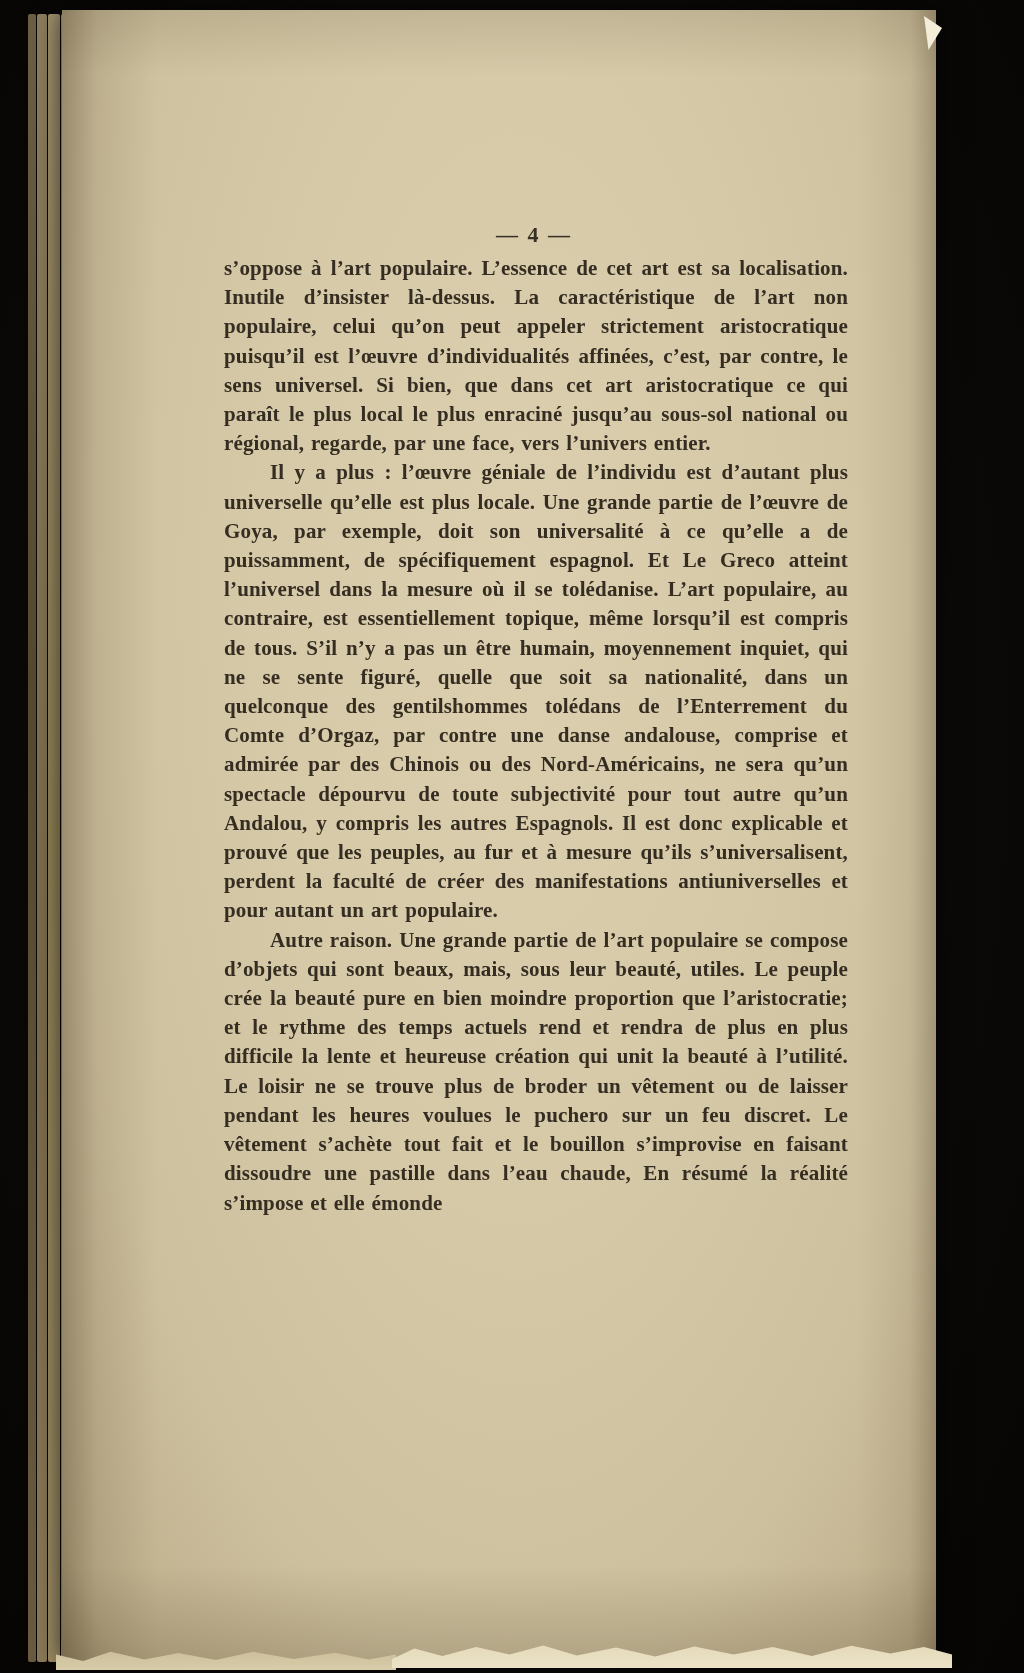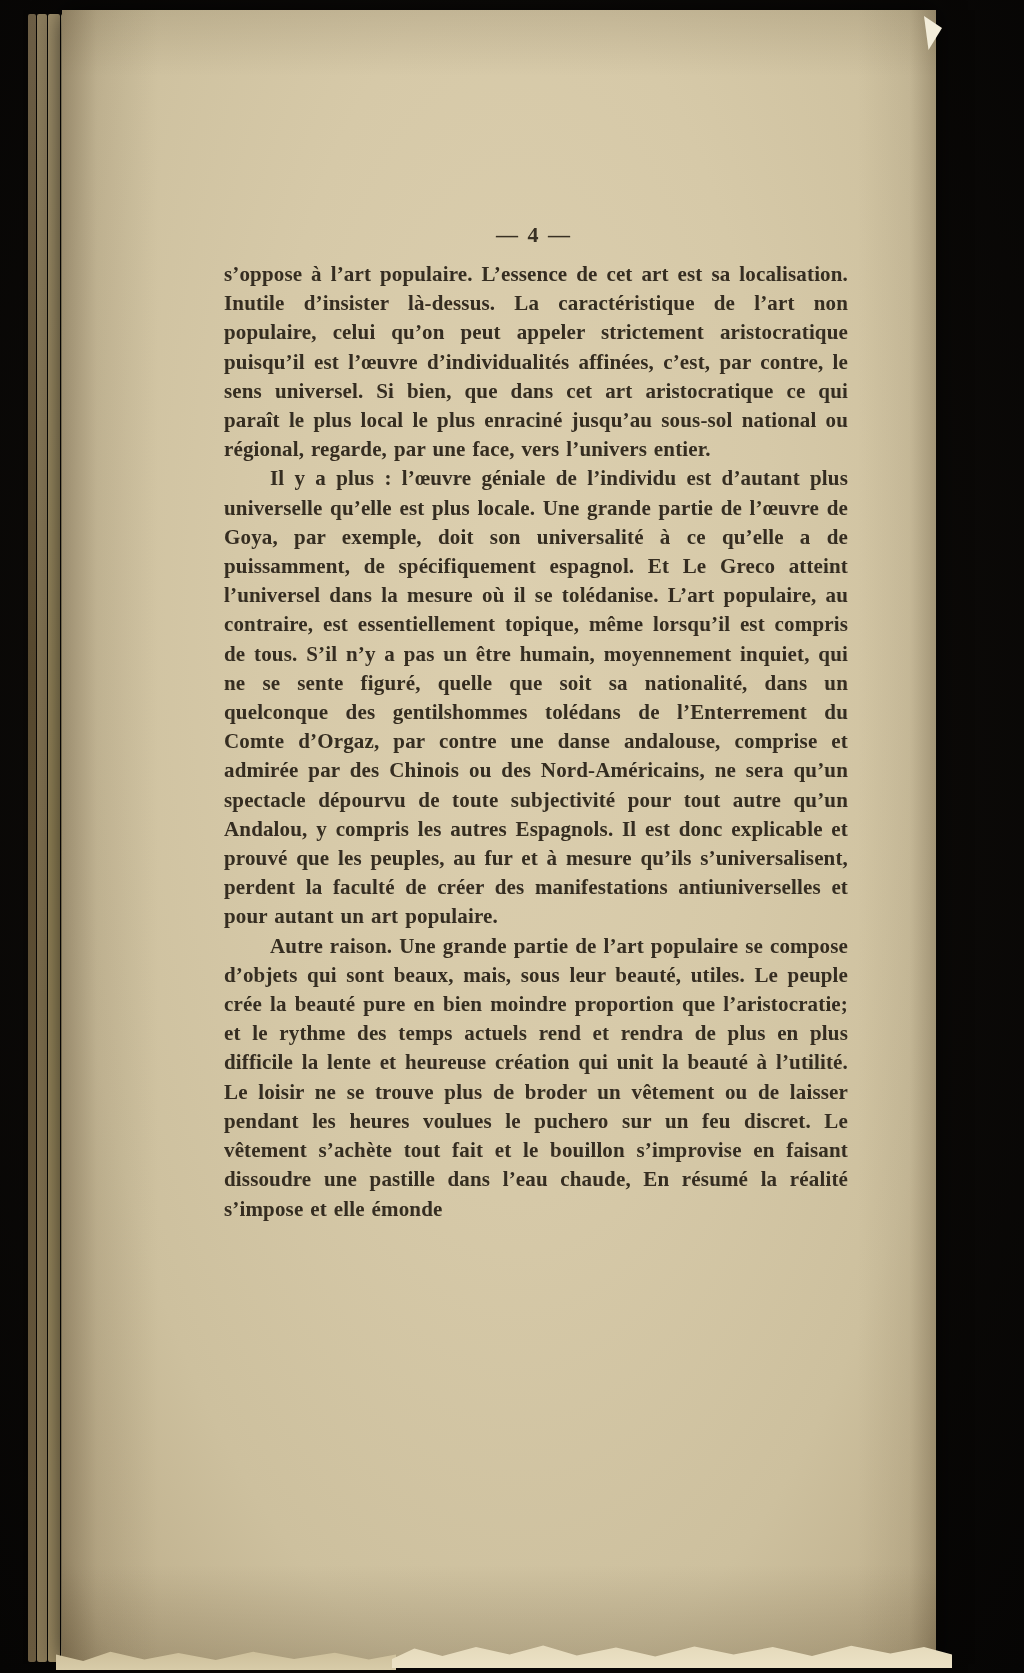--- a/index.html
+++ b/index.html
@@ -98,21 +98,21 @@
     width: 624px;
     text-align: center;
     font-size: 22px;
     font-weight: bold;
     letter-spacing: 2px;
     color: #383023;
   }
 
   .text-block {
     position: absolute;
-    top: 250px;
+    top: 244px;
     left: 162px;
     width: 624px;
     color: #352d21;
     font-size: 21px;
     font-weight: bold;
     line-height: 29.2px;
     letter-spacing: 0.15px;
     word-spacing: 1.5px;
   }
 

